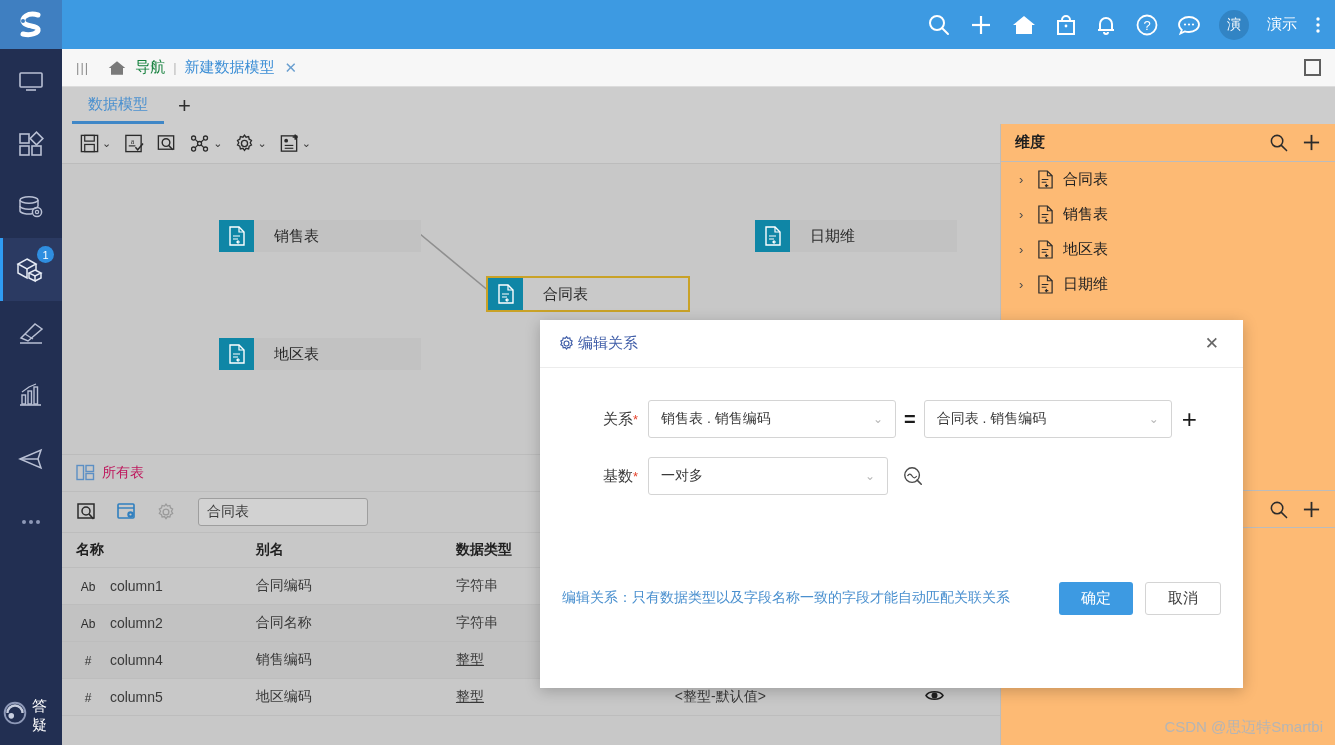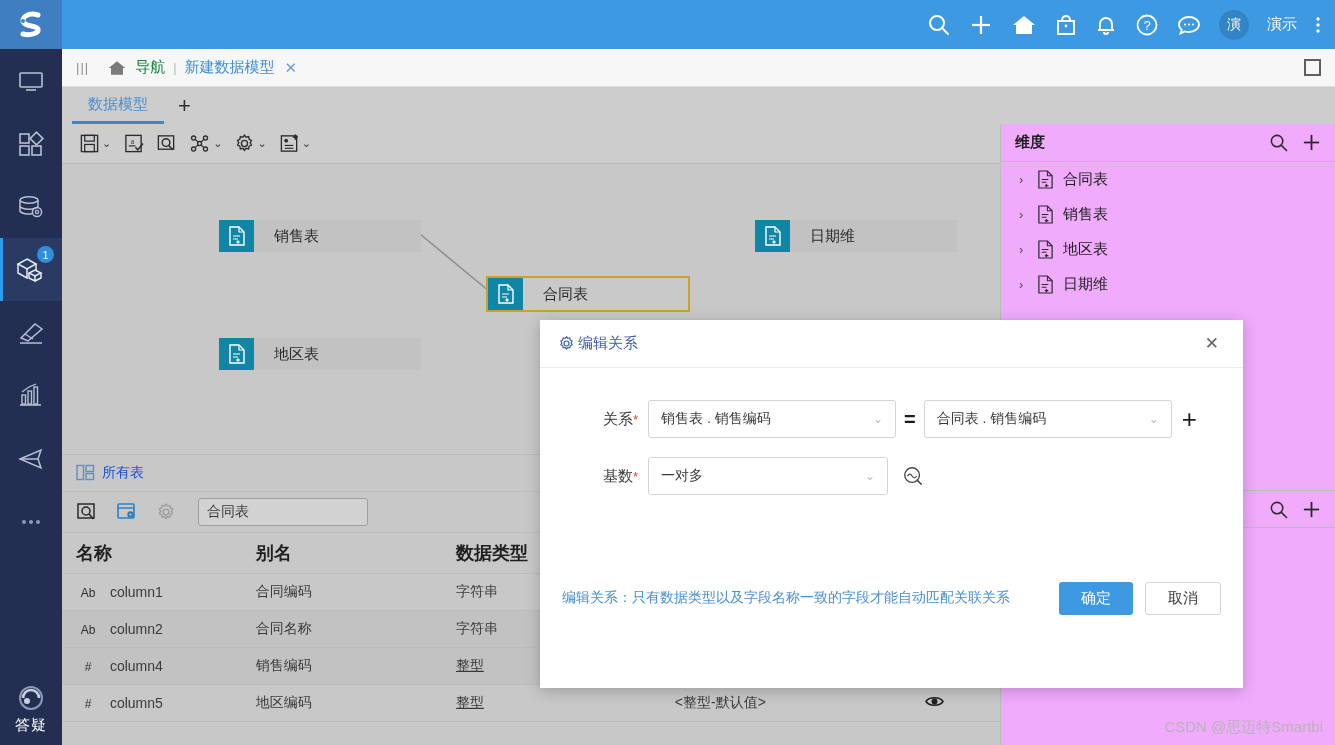--- a/index.html
+++ b/index.html
@@ -31,21 +31,21 @@
     background: #2f9cf4;
   }
   .rail-badge {
     position: absolute; right: 8px; top: 8px;
     background: #2f8ee0; color: #fff; border-radius: 50%;
     width: 17px; height: 17px; font-size: 11px;
     display: flex; align-items: center; justify-content: center;
   }
   #rail-bottom {
     position: absolute; bottom: 10px; left: 0; right: 0;
-    display: flex; flex-direction: column; align-items: center; gap: 2px;
+    display: flex; flex-direction: row; align-items: flex-start; gap: 2px;
   }
   #rail-bottom .lbl { color: #ffffff; font-size: 15px; letter-spacing: 1px; }
 
   
   #topbar {
     position: absolute; left: 62px; top: 0; right: 0; height: 49px;
     background: #3d9ae2;
     display: flex; align-items: center; justify-content: flex-end;
     padding-right: 14px; gap: 18px;
   }
@@ -137,35 +137,35 @@
 
   
   #fieldpanel {
     position: absolute; left: 62px; top: 454px; width: 938px; bottom: 0;
     background: #c8c8c8; border-top: 1px solid #bcbcbc;
   }
   #allTablesRow {
     height: 37px; display: flex; align-items: center; padding-left: 14px; gap: 7px;
     border-bottom: 1px solid #bdbdbd;
   }
-  #allTablesRow .lbl { color: #1d4ed8; font-size: 14px; cursor: pointer; }
+  #allTablesRow .lbl { color: #be185d; font-size: 14px; cursor: pointer; }
   #fieldToolbar {
     height: 41px; display: flex; align-items: center; padding-left: 14px; gap: 18px;
     border-bottom: 1px solid #bdbdbd;
   }
   #fieldToolbar .ft-icon { cursor: pointer; display: flex; align-items: center; }
   #tableNameInput {
     width: 170px; height: 28px; background: #d2d2d2;
     border: 1px solid #9e9e9e; border-radius: 3px;
     font-size: 14px; color: #3b3b3b; padding: 0 8px; margin-left: 4px;
     font-family: "Liberation Sans", sans-serif;
   }
   table.fields { width: 100%; border-collapse: collapse; table-layout: fixed; }
   table.fields th {
-    text-align: left; font-size: 18px; color: #1f1f1f; font-weight: bold;
+    text-align: left; font-size: 14px; color: #1f1f1f; font-weight: bold;
     padding: 8px 0 8px 0; border-bottom: 1px solid #bdbdbd; background: #c8c8c8;
   }
   table.fields td {
     font-size: 14px; color: #3a3a3a; padding: 9px 0;
     border-bottom: 1px solid #bdbdbd;
   }
   table.fields tr.alt td { background: #c2c2c2; }
   .col-name { width: 155px; padding-left: 14px !important; }
   .col-alias { width: 160px; }
   .col-type { width: 175px; }
@@ -173,21 +173,21 @@
   .col-vis { width: 60px; }
   .typ-ico {
     display: inline-block; width: 24px; text-align: center;
     color: #2f2f2f; font-size: 12px; margin-right: 6px; vertical-align: middle;
   }
   .underline { text-decoration: underline; }
 
   
   #rightpanel {
     position: absolute; right: 0; top: 124px; width: 335px; bottom: 0;
-    background: #f0abfc; border-left: 1px solid #bcbcbc;
+    background: #fdba74; border-left: 1px solid #bcbcbc;
   }
   .rp-header {
     height: 38px; display: flex; align-items: center;
     padding: 0 14px; border-bottom: 1px solid #bcbcbc;
   }
   .rp-header .rp-title { font-size: 15px; font-weight: bold; color: #1f1f1f; }
   .rp-header .rp-actions { margin-left: auto; display: flex; align-items: center; gap: 14px; }
   .rp-item {
     display: flex; align-items: center; gap: 9px;
     padding: 8px 0 8px 18px; font-size: 15px; color: #222; cursor: pointer;

